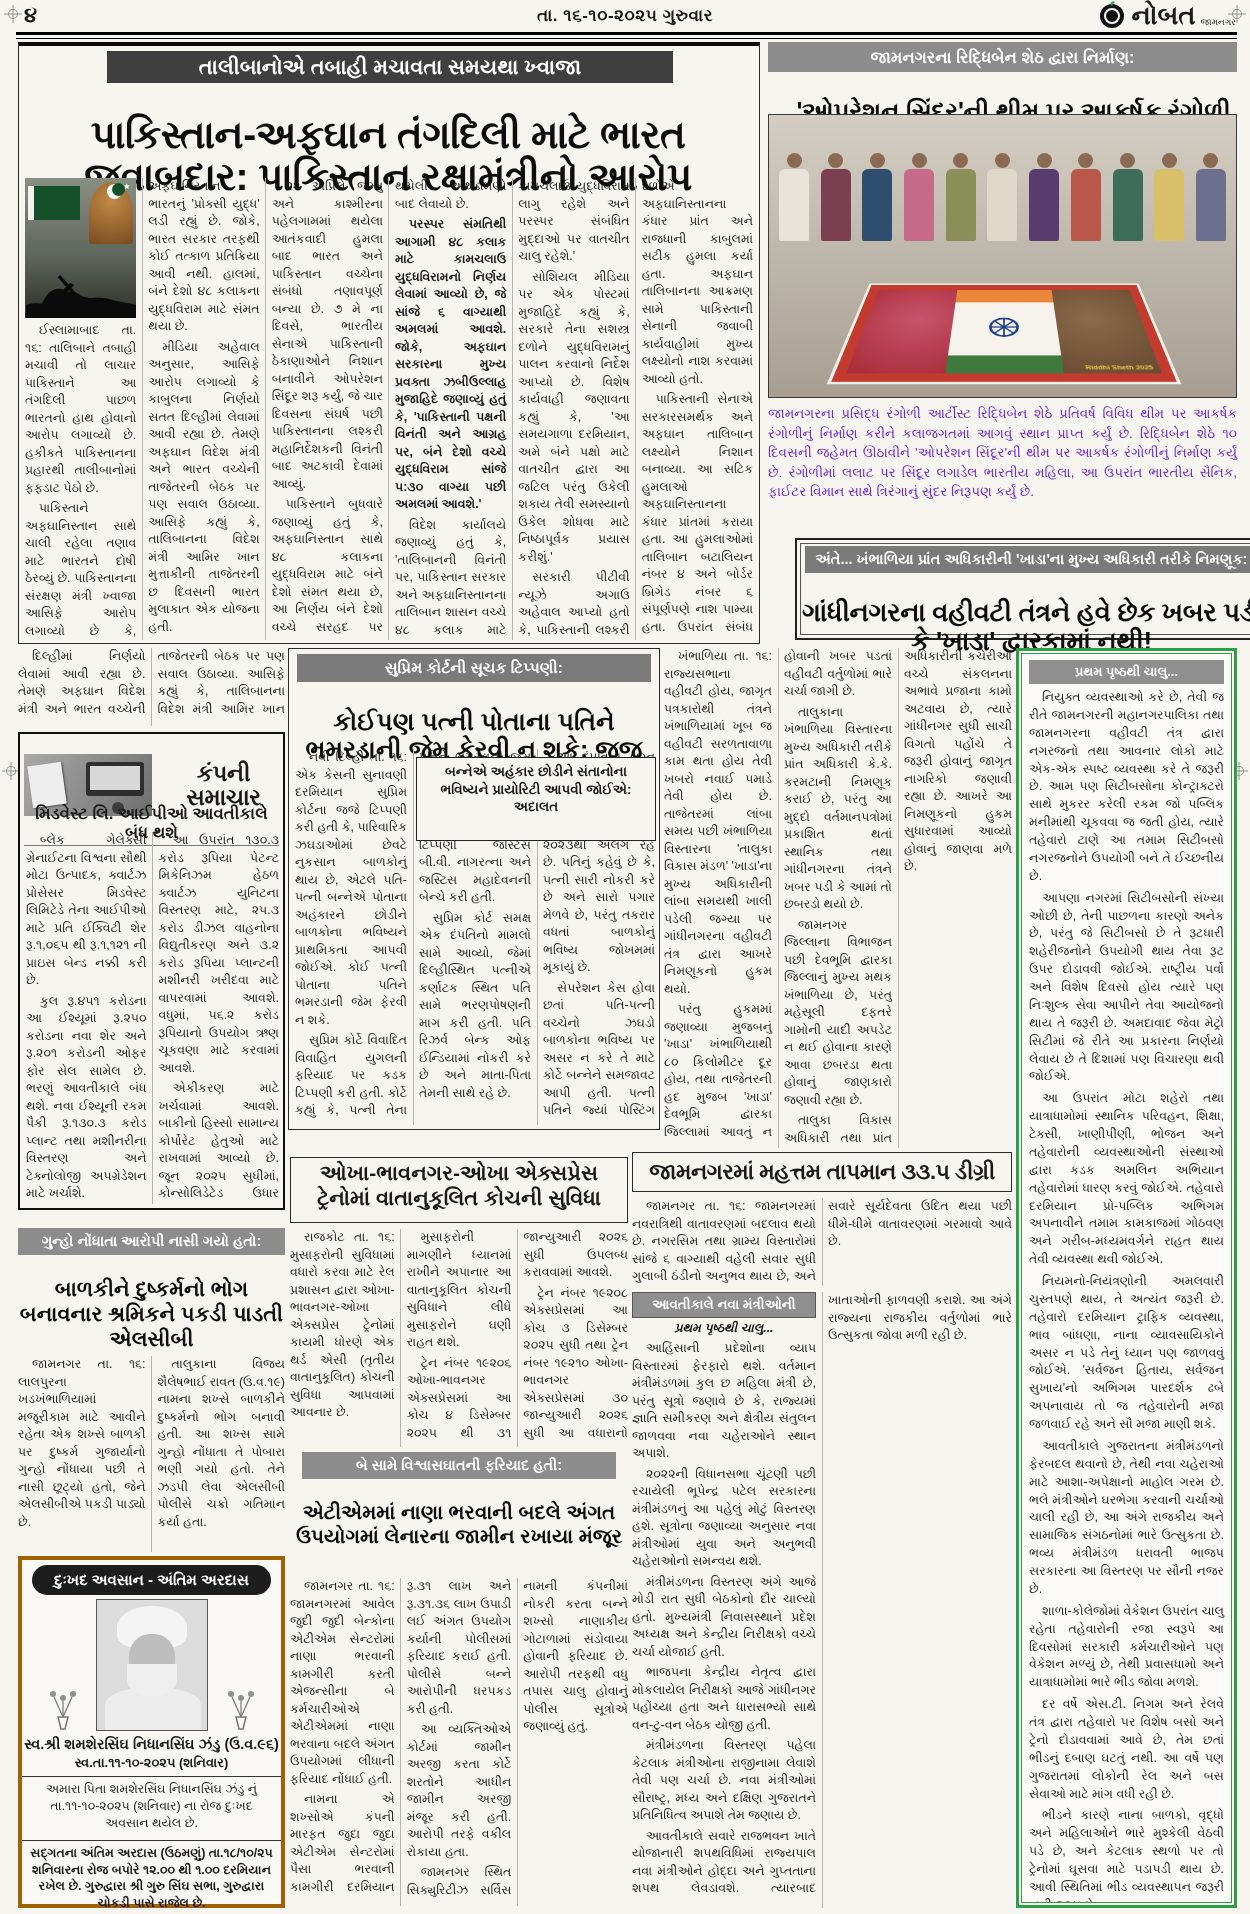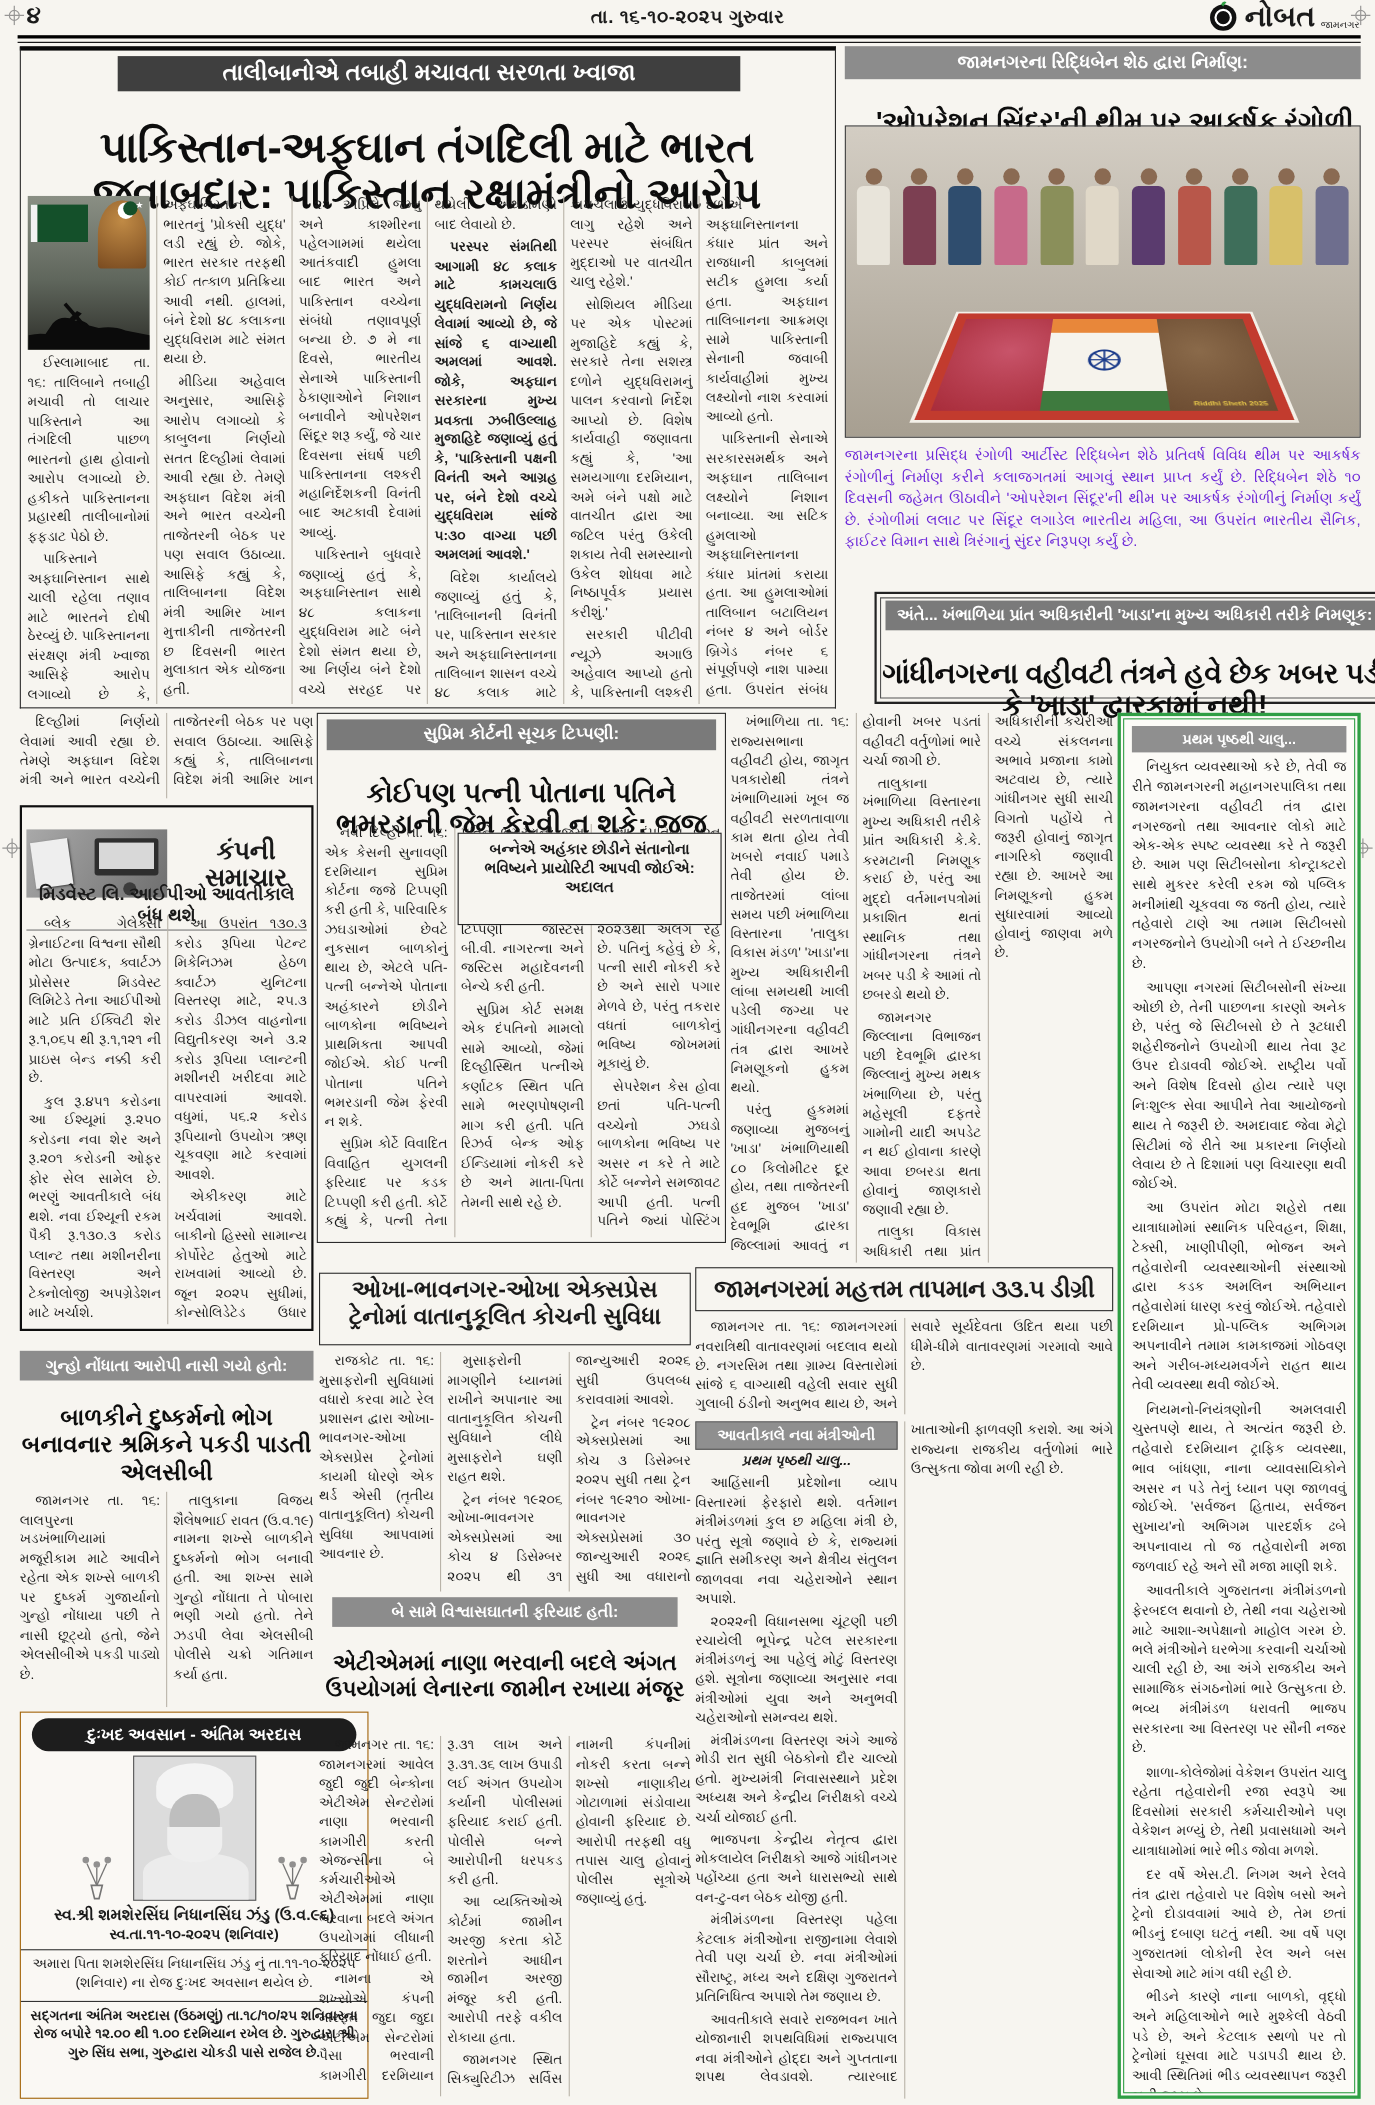--- a/index.html
+++ b/index.html
@@ -70,21 +70,21 @@
   #comp-art .cup{position:absolute;right:28px;bottom:2px;width:12px;height:12px;border-radius:50%;background:#3c3c3c;}
   #comp-title{flex:1;display:flex;flex-direction:column;align-items:center;justify-content:center;font-weight:bold;font-size:23px;line-height:1.05;letter-spacing:-.5px;}
   #comp-hl{position:absolute;left:4px;top:70px;width:255px;font-size:16.5px;font-weight:bold;text-align:center;border-bottom:1px solid #777;padding-bottom:3px;}
   #comp-body{position:absolute;left:6px;top:98px;width:253px;height:372px;column-count:2;}
   
   #lcb{left:18px;top:1228px;width:267px;height:326px;}
   #lcb .kbar{position:absolute;left:0;top:0;width:267px;height:27px;background:#8c8c8c;font-size:14.5px;}
   #lcb .hl{position:absolute;left:0;top:32px;width:267px;font-size:21px;line-height:1.18;}
   #lcb-body{position:absolute;left:0;top:128px;width:267px;height:196px;column-count:2;}
   
-  #obit{left:18px;top:1556px;width:317px;height:352px;border:1px solid #a16207;background:#faf8f4;}
+  #obit{left:18px;top:1556px;width:267px;height:352px;border:4px solid #a16207;background:#faf8f4;}
   #obit-bar{margin:5px 10px 2px 10px;height:30px;border-radius:16px;background:#1d1d1d;color:#fff;font-weight:bold;font-size:15px;display:flex;align-items:center;justify-content:center;}
   #obit-photo-row{display:flex;align-items:flex-end;justify-content:center;gap:16px;margin-top:4px;}
   #obit-photo{width:112px;height:132px;border:1.5px solid #555;background:#dcdcdc;position:relative;overflow:hidden;filter:grayscale(1);}
   #obit-photo .turban{position:absolute;left:20px;top:6px;width:70px;height:42px;background:#f4f4f4;border-radius:50% 50% 30% 30%;}
   #obit-photo .face{position:absolute;left:32px;top:34px;width:46px;height:50px;background:#c4bdb2;border-radius:45%;}
   #obit-photo .beard{position:absolute;left:30px;top:64px;width:50px;height:32px;background:#efefef;border-radius:0 0 50% 50%;}
   #obit-photo .body{position:absolute;left:8px;bottom:0;width:96px;height:42px;background:#ececec;border-radius:40% 40% 0 0;}
   .flower{opacity:.8;}
   #obit-name{text-align:center;font-weight:bold;font-size:14.5px;margin-top:5px;}
   #obit-date{text-align:center;font-weight:bold;font-size:13px;margin-top:2px;}
@@ -150,21 +150,21 @@
     </svg>
     <div>
       <div class="mtitle">નોબત</div>
     </div>
     <div class="msub">જામનગર</div>
   </div>
   <div id="toprule" class="abs"></div>
   <div id="toprule2" class="abs"></div>
 
   <section id="lead" class="abs">
-    <div class="kbar">તાલીબાનોએ તબાહી મચાવતા સરળતા ખ્વાજા</div>
+    <div class="kbar">તાલીબાનોએ તબાહી મચાવતા સમયથા ખ્વાજા</div>
     <h1 class="hl">પાકિસ્તાન-અફઘાન તંગદિલી માટે ભારત જવાબદાર: પાકિસ્તાન રક્ષામંત્રીનો આરોપ</h1>
     <div id="lead-body" class="mc">
       <figure id="lead-photo" style="margin:0 0 4px 0">
         <div class="arch"></div>
         <div class="pflag"></div>
         <div class="cres"></div>
         <div class="cres2"></div>
         <div class="star">★</div>
         <svg width="112" height="44" viewBox="0 0 100 40">
           <path d="M0,40 L0,28 Q8,26 14,27 L20,18 Q26,12 34,14 L40,8 L44,10 L38,16 Q46,15 50,20 L58,22 Q70,20 80,24 L100,28 L100,40 Z" fill="#0b0b0b"></path>

